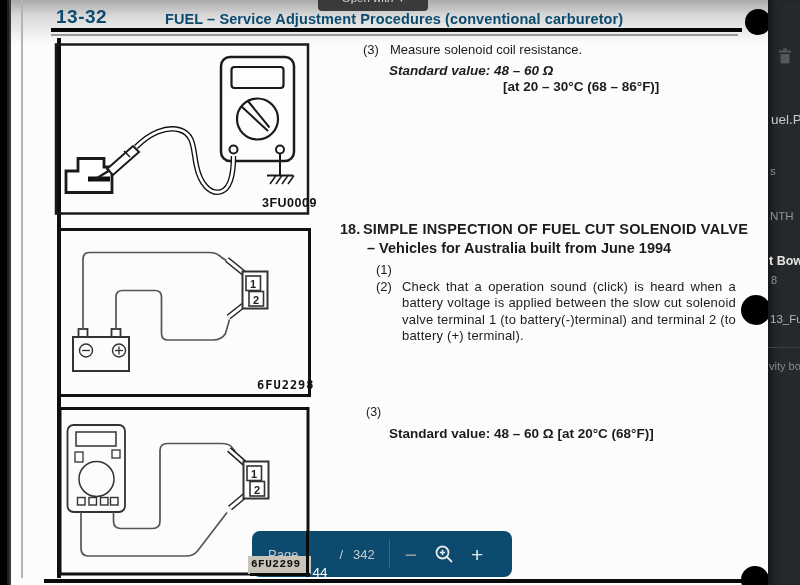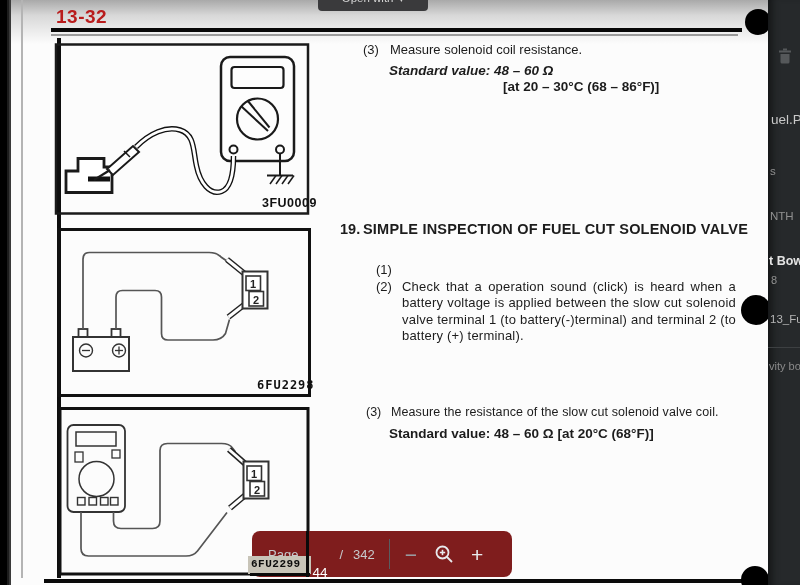--- a/index.html
+++ b/index.html
@@ -8,38 +8,38 @@
   .abs{position:absolute;}
   
   #left-edge{left:0;top:0;width:11px;height:585px;z-index:5;
     background:linear-gradient(90deg,#000 0 7px,#1c1c1c 7px 9px,#3a3a3a 9px 11px);}
   #gutter-line{left:21px;top:0;width:2px;height:578px;background:#b4b4b4;z-index:5;}
   #spine-line{left:57px;top:38px;width:4px;height:540px;background:#0e0e0e;z-index:5;}
   #top-shade{left:11px;top:0;width:757px;height:44px;z-index:1;
     background:linear-gradient(#a9a9a9 0%,#d8d8d8 35%,rgba(255,255,255,0) 100%);}
   #bottom-line{left:44px;top:579px;width:726px;height:4px;background:#0a0a0a;z-index:5;}
   
-  .hdr{z-index:10;color:#b91c1c;}
+  .hdr{z-index:10;color:#0c4a6e;}
   #page-code{left:56px;top:6px;font-size:19px;font-weight:bold;letter-spacing:.5px;}
   #hdr-title{left:165px;top:11px;font-size:14.5px;font-weight:bold;letter-spacing:.1px;}
   #hdr-rule1{left:51px;top:28px;width:691px;height:4px;background:#060606;}
   #hdr-rule2{left:51px;top:34px;width:687px;height:2px;background:#9a9a9a;}
   
   .txt{z-index:10;color:#1c1c1c;font-size:13px;white-space:nowrap;}
   .b{font-weight:bold;}
   #item2-para{white-space:normal;width:334px;text-align:justify;line-height:16.3px;letter-spacing:.2px;}
   
   .hole{border-radius:50%;background:#000;z-index:15;}
   
   #sidebar{left:768px;top:0;width:32px;height:585px;background:#26292b;z-index:20;
     box-shadow:inset 9px 0 7px -5px #141617;}
   .sb-item{position:absolute;white-space:nowrap;}
   #sb-div{position:absolute;left:0;top:347px;width:32px;height:1px;background:#3d4042;}
   
-  #toolbar{left:252px;top:531px;width:260px;height:46px;background:#7f1d1d;border-radius:8px;
+  #toolbar{left:252px;top:531px;width:260px;height:46px;background:#0c4a6e;border-radius:8px;
     z-index:30;display:flex;align-items:center;color:#c7cacd;font-size:13px;}
   #tb-page-label{margin-left:16px;}
   #tb-current{margin-left:14px;color:#fff;font-size:13.5px;margin-top:36px;}
   #tb-sep{margin-left:12px;}
   #tb-total{margin-left:10px;}
   #tb-divider{margin-left:14px;width:1px;height:30px;background:#595d61;}
   #tb-minus{margin-left:15px;color:#9aa0a6;font-size:21px;line-height:21px;cursor:default;}
   #tb-zoom{margin-left:17px;}
   #tb-plus{margin-left:17px;color:#e8eaed;font-size:21px;line-height:21px;}
   
@@ -58,20 +58,21 @@
 
 <div id="screen">
 
   <div class="abs" id="top-shade"></div>
   <div class="abs" id="left-edge"></div>
   <div class="abs" id="gutter-line"></div>
   <div class="abs" id="spine-line"></div>
   <div class="abs" id="bottom-line"></div>
 
   <div class="abs hdr" id="page-code">13-32</div>
+  <div class="abs hdr" id="hdr-title">FUEL – Service Adjustment Procedures (conventional carburetor)</div>
   <div class="abs hdr" id="hdr-rule1"></div>
   <div class="abs hdr" id="hdr-rule2"></div>
 
   <svg id="figures" class="abs" width="770" height="585" viewBox="0 0 770 585">
 
     <g stroke="#1a1a1a" fill="none">
       <rect x="56" y="44.5" width="252" height="169" stroke-width="2.5"></rect>
       <rect x="221" y="57" width="73" height="104" rx="9" stroke-width="2.5" fill="#fdfdfd"></rect>
       <rect x="231.5" y="67" width="52" height="21" rx="3" stroke-width="2.2"></rect>
       <circle cx="257.5" cy="119" r="20.5" stroke-width="2.2"></circle>
@@ -158,30 +159,30 @@
       <rect x="250" y="481.5" width="14.5" height="14.5" stroke-width="1.6"></rect>
       <text x="254" y="493.5" fill="#222" stroke="none" font-size="11" font-weight="bold">2</text>
     </g>
   </svg>
 
   <div class="abs txt" style="left:363px;top:42px;">(3)</div>
   <div class="abs txt" style="left:390px;top:42px;">Measure solenoid coil resistance.</div>
   <div class="abs txt b" style="left:389px;top:63px;font-size:13.5px;font-style:italic;">Standard value: 48 – 60 Ω</div>
   <div class="abs txt b" style="left:503px;top:79px;font-size:13.5px;">[at 20 – 30°C (68 – 86°F)]</div>
 
-  <div class="abs txt b" style="left:340px;top:221px;font-size:14.5px;">19.</div>
+  <div class="abs txt b" style="left:340px;top:221px;font-size:14.5px;">18.</div>
   <div class="abs txt b" style="left:363px;top:221px;font-size:14.5px;letter-spacing:.2px;">SIMPLE INSPECTION OF FUEL CUT SOLENOID VALVE</div>
+  <div class="abs txt b" style="left:367px;top:240px;font-size:14.5px;">– Vehicles for Australia built from June 1994</div>
 
   <div class="abs txt" style="left:376px;top:262px;">(1)</div>
 
   <div class="abs txt" style="left:376px;top:279px;">(2)</div>
   <div class="abs txt" id="item2-para" style="left:402px;top:279px;">Check that a operation sound (click) is heard when a battery voltage is applied between the slow cut solenoid valve terminal 1 (to battery(-)terminal) and terminal 2 (to battery (+) terminal).</div>
 
   <div class="abs txt" style="left:366px;top:405px;font-size:12.5px;">(3)</div>
-  <div class="abs txt" style="left:391px;top:405px;font-size:12.5px;letter-spacing:.1px;">Measure the resistance of the slow cut solenoid valve coil.</div>
   <div class="abs txt b" style="left:389px;top:426px;font-size:13.5px;">Standard value: 48 – 60 Ω [at 20°C (68°F)]</div>
 
   <div class="abs hole" style="left:745px;top:9px;width:26px;height:26px;"></div>
   <div class="abs hole" style="left:741px;top:295px;width:30px;height:30px;"></div>
   <div class="abs hole" style="left:741px;top:566px;width:28px;height:28px;"></div>
 
   <div class="abs" id="sidebar">
     <svg class="sb-item" style="left:10px;top:48px;" width="14" height="16" viewBox="0 0 14 16">
       <rect x="1" y="2.5" width="12" height="2" fill="#55585a"></rect>
       <rect x="5" y="0.5" width="4" height="2" fill="#55585a"></rect>

